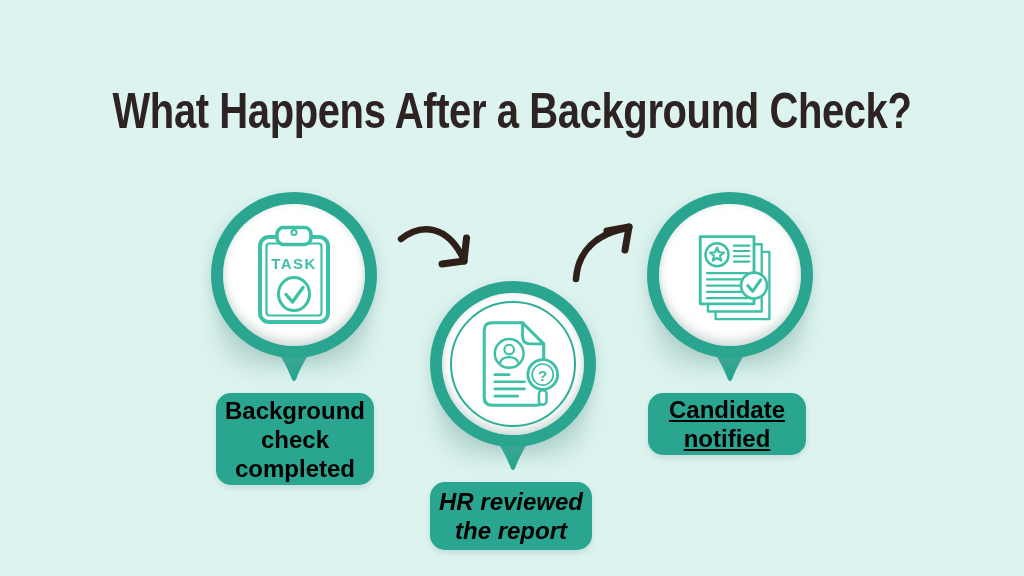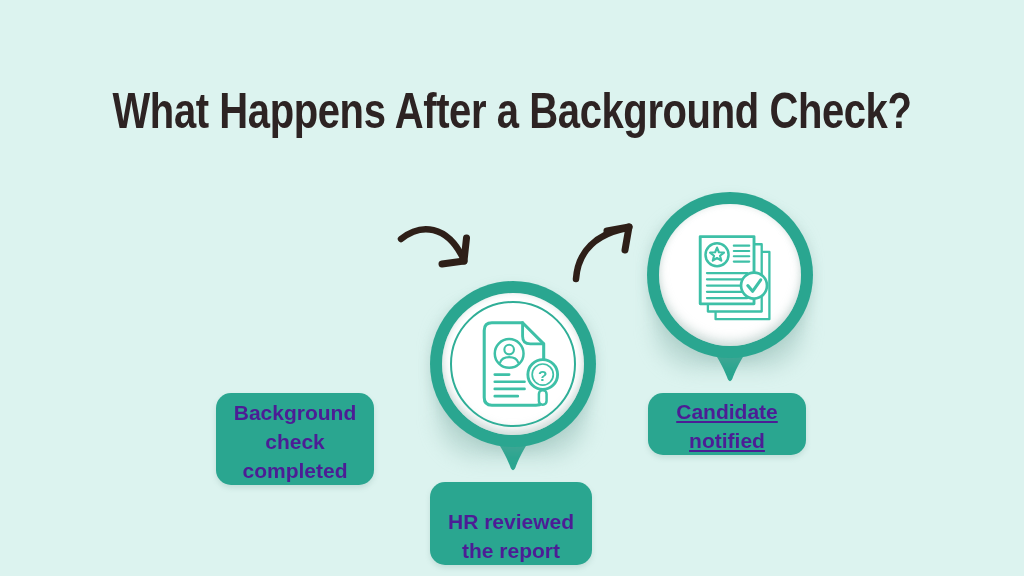--- a/index.html
+++ b/index.html
@@ -41,42 +41,61 @@
   }
   .subring{
     position:absolute;left:8px;top:8px;right:8px;bottom:8px;
     border:2.5px solid #2fae97;border-radius:50%;
   }
   .icon{display:block;}
 
   
   .step-label{
     position:absolute;background:#2aa690;border-radius:15px;
-    display:flex;align-items:flex-end;justify-content:center;
-    color:#4c1d95;font-weight:700;font-size:21px;line-height:29px;
+    display:flex;align-items:center;justify-content:center;
+    color:#000000;font-weight:700;font-size:24px;line-height:29px;
     text-align:center;white-space:pre-line;
     box-shadow:0 3px 5px rgba(120,162,154,.25);
   }
 
   
   .arrow{position:absolute;}
   .arrow path{stroke:#2e1f18;fill:none;stroke-linecap:round;stroke-linejoin:round;}
 
   
   .li{stroke:#3ec0a7;fill:none;stroke-linecap:round;stroke-linejoin:round;}
   .li-fill{stroke:#3ec0a7;fill:#ffffff;stroke-linecap:round;stroke-linejoin:round;}
   .li-text{fill:#3ec0a7;font-family:"Liberation Sans", sans-serif;font-weight:700;}
 </style>
 </head>
 <body>
 
 <div class="stage">
 
   <div class="title">What Happens After a Background Check?</div>
 
+  <div class="marker" style="left:211px;top:165px;">
+    <div class="pin-shadow"></div>
+    <svg class="pointer" viewBox="0 0 48 40">
+      <path d="M2,1 C15,7 33,7 46,1 C38,9 30,25 27,33 C25.5,38.5 22.5,38.5 21,33 C18,25 10,9 2,1 Z" fill="#2aa690"></path>
+    </svg>
+    <div class="ring">
+      <div class="disc">
+        <svg class="icon" width="82" height="102" viewBox="0 0 82 102">
+          <rect class="li" x="7" y="13" width="68" height="85" rx="9" stroke-width="4"></rect>
+          <rect class="li" x="13.5" y="19.5" width="55" height="72" rx="3" stroke-width="2.2"></rect>
+          <rect class="li-fill" x="24" y="3.5" width="34" height="17" rx="6.5" stroke-width="3.6"></rect>
+          <circle class="li" cx="41" cy="8.5" r="2.6" stroke-width="2"></circle>
+          <text class="li-text" x="41" y="45" font-size="15" letter-spacing="1.5" text-anchor="middle">TASK</text>
+          <ellipse class="li" cx="41" cy="70" rx="15.5" ry="16.5" stroke-width="3"></ellipse>
+          <path class="li" d="M33,70.5 L39.5,78 L50,63.5" stroke-width="3.4"></path>
+        </svg>
+      </div>
+    </div>
+  </div>
 
   <div class="marker" style="left:430px;top:254px;">
     <div class="pin-shadow"></div>
     <svg class="pointer" viewBox="0 0 48 40">
       <path d="M2,1 C15,7 33,7 46,1 C38,9 30,25 27,33 C25.5,38.5 22.5,38.5 21,33 C18,25 10,9 2,1 Z" fill="#2aa690"></path>
     </svg>
     <div class="ring">
       <div class="disc">
         <div class="subring"></div>
         <svg class="icon" width="100" height="94" viewBox="0 0 104 98">
@@ -128,21 +147,21 @@
     <path d="M63,14 L41,18" stroke-width="7"></path>
     <path d="M63,14 L59,37" stroke-width="7"></path>
   </svg>
 
   <div class="step-label" style="left:216px;top:366px;width:158px;height:92px;">
     <span>Background
 check
 completed</span>
   </div>
 
-  <div class="step-label" style="left:430px;top:455px;width:162px;height:83px;">
+  <div class="step-label" style="left:430px;top:455px;width:162px;height:68px;font-style:italic;">
     <span>HR reviewed
 the report</span>
   </div>
 
   <div class="step-label" style="left:648px;top:366px;width:158px;height:62px;text-decoration:underline;">
     <span>Candidate
 notified</span>
   </div>
 
 </div>

